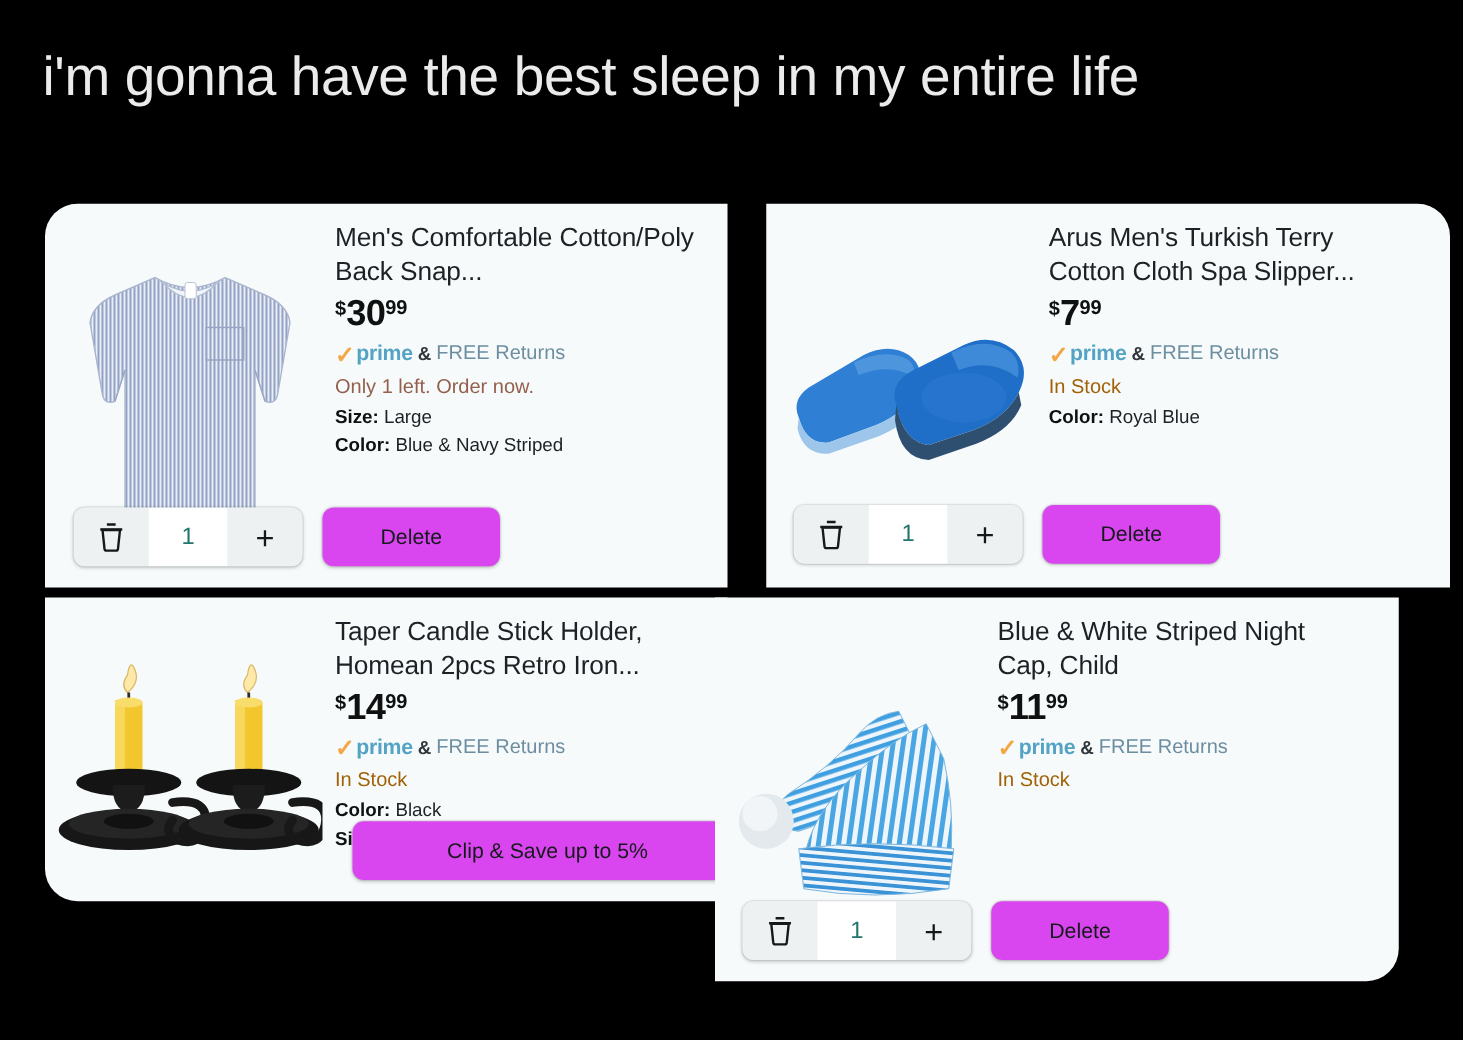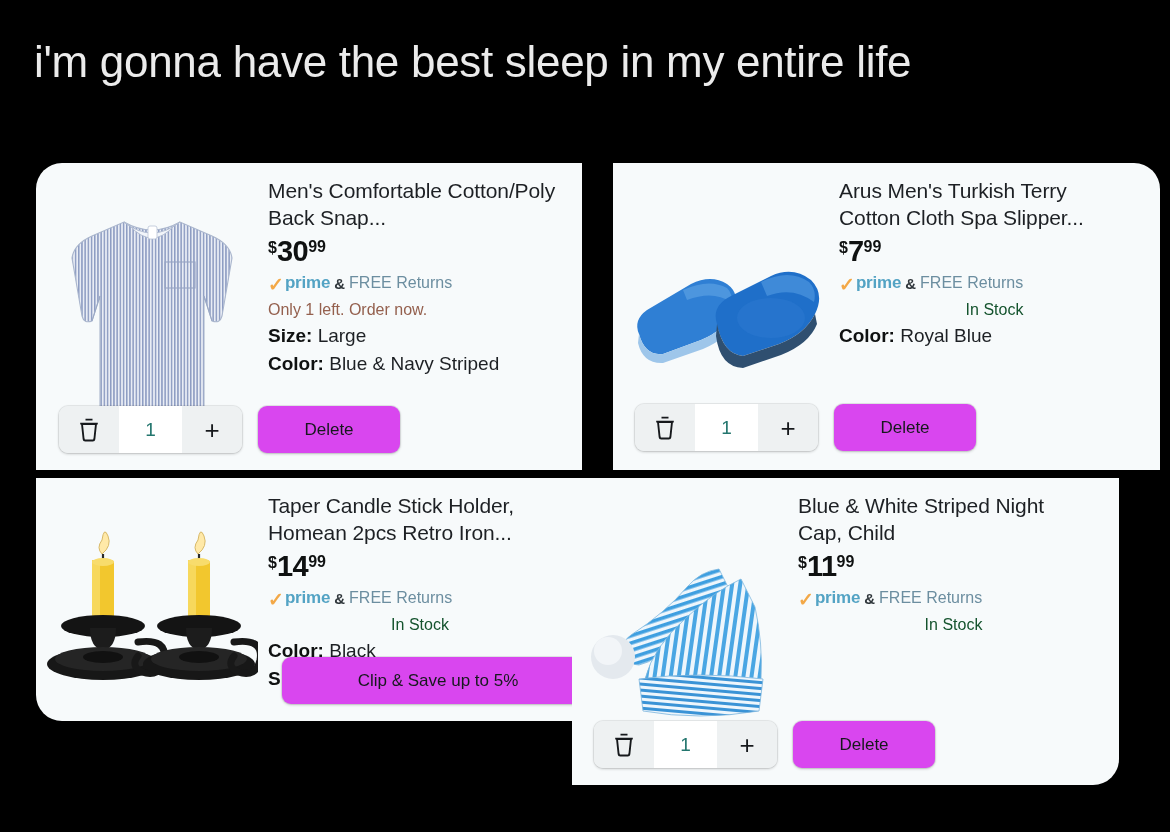--- a/index.html
+++ b/index.html
@@ -104,26 +104,26 @@
   .prime-word {
     color: #53a3c4;
     font-weight: bold;
     font-size: 17px;
     letter-spacing: -0.2px;
   }
   .amp { color: #30373c; margin: 0 4px; font-weight: bold; font-size: 15px; }
   .free-returns { color: #6c8ea0; font-size: 16px; }
 
   .p-stock { margin-top: 8px; font-size: 16px; }
-  .p-stock.instock { color: #14532d; text-align: center; }
+  .p-stock.instock { color: #a16207; }
   .p-stock.low     { color: #94604e; }
 
   .p-attr {
     margin-top: 6px;
-    font-size: 19px;
+    font-size: 15px;
     color: #1d2024;
   }
   .p-attr b { font-weight: bold; color: #0f1111; }
 
   
   .controls {
     position: absolute;
     display: flex;
     align-items: center;
     gap: 16px;

